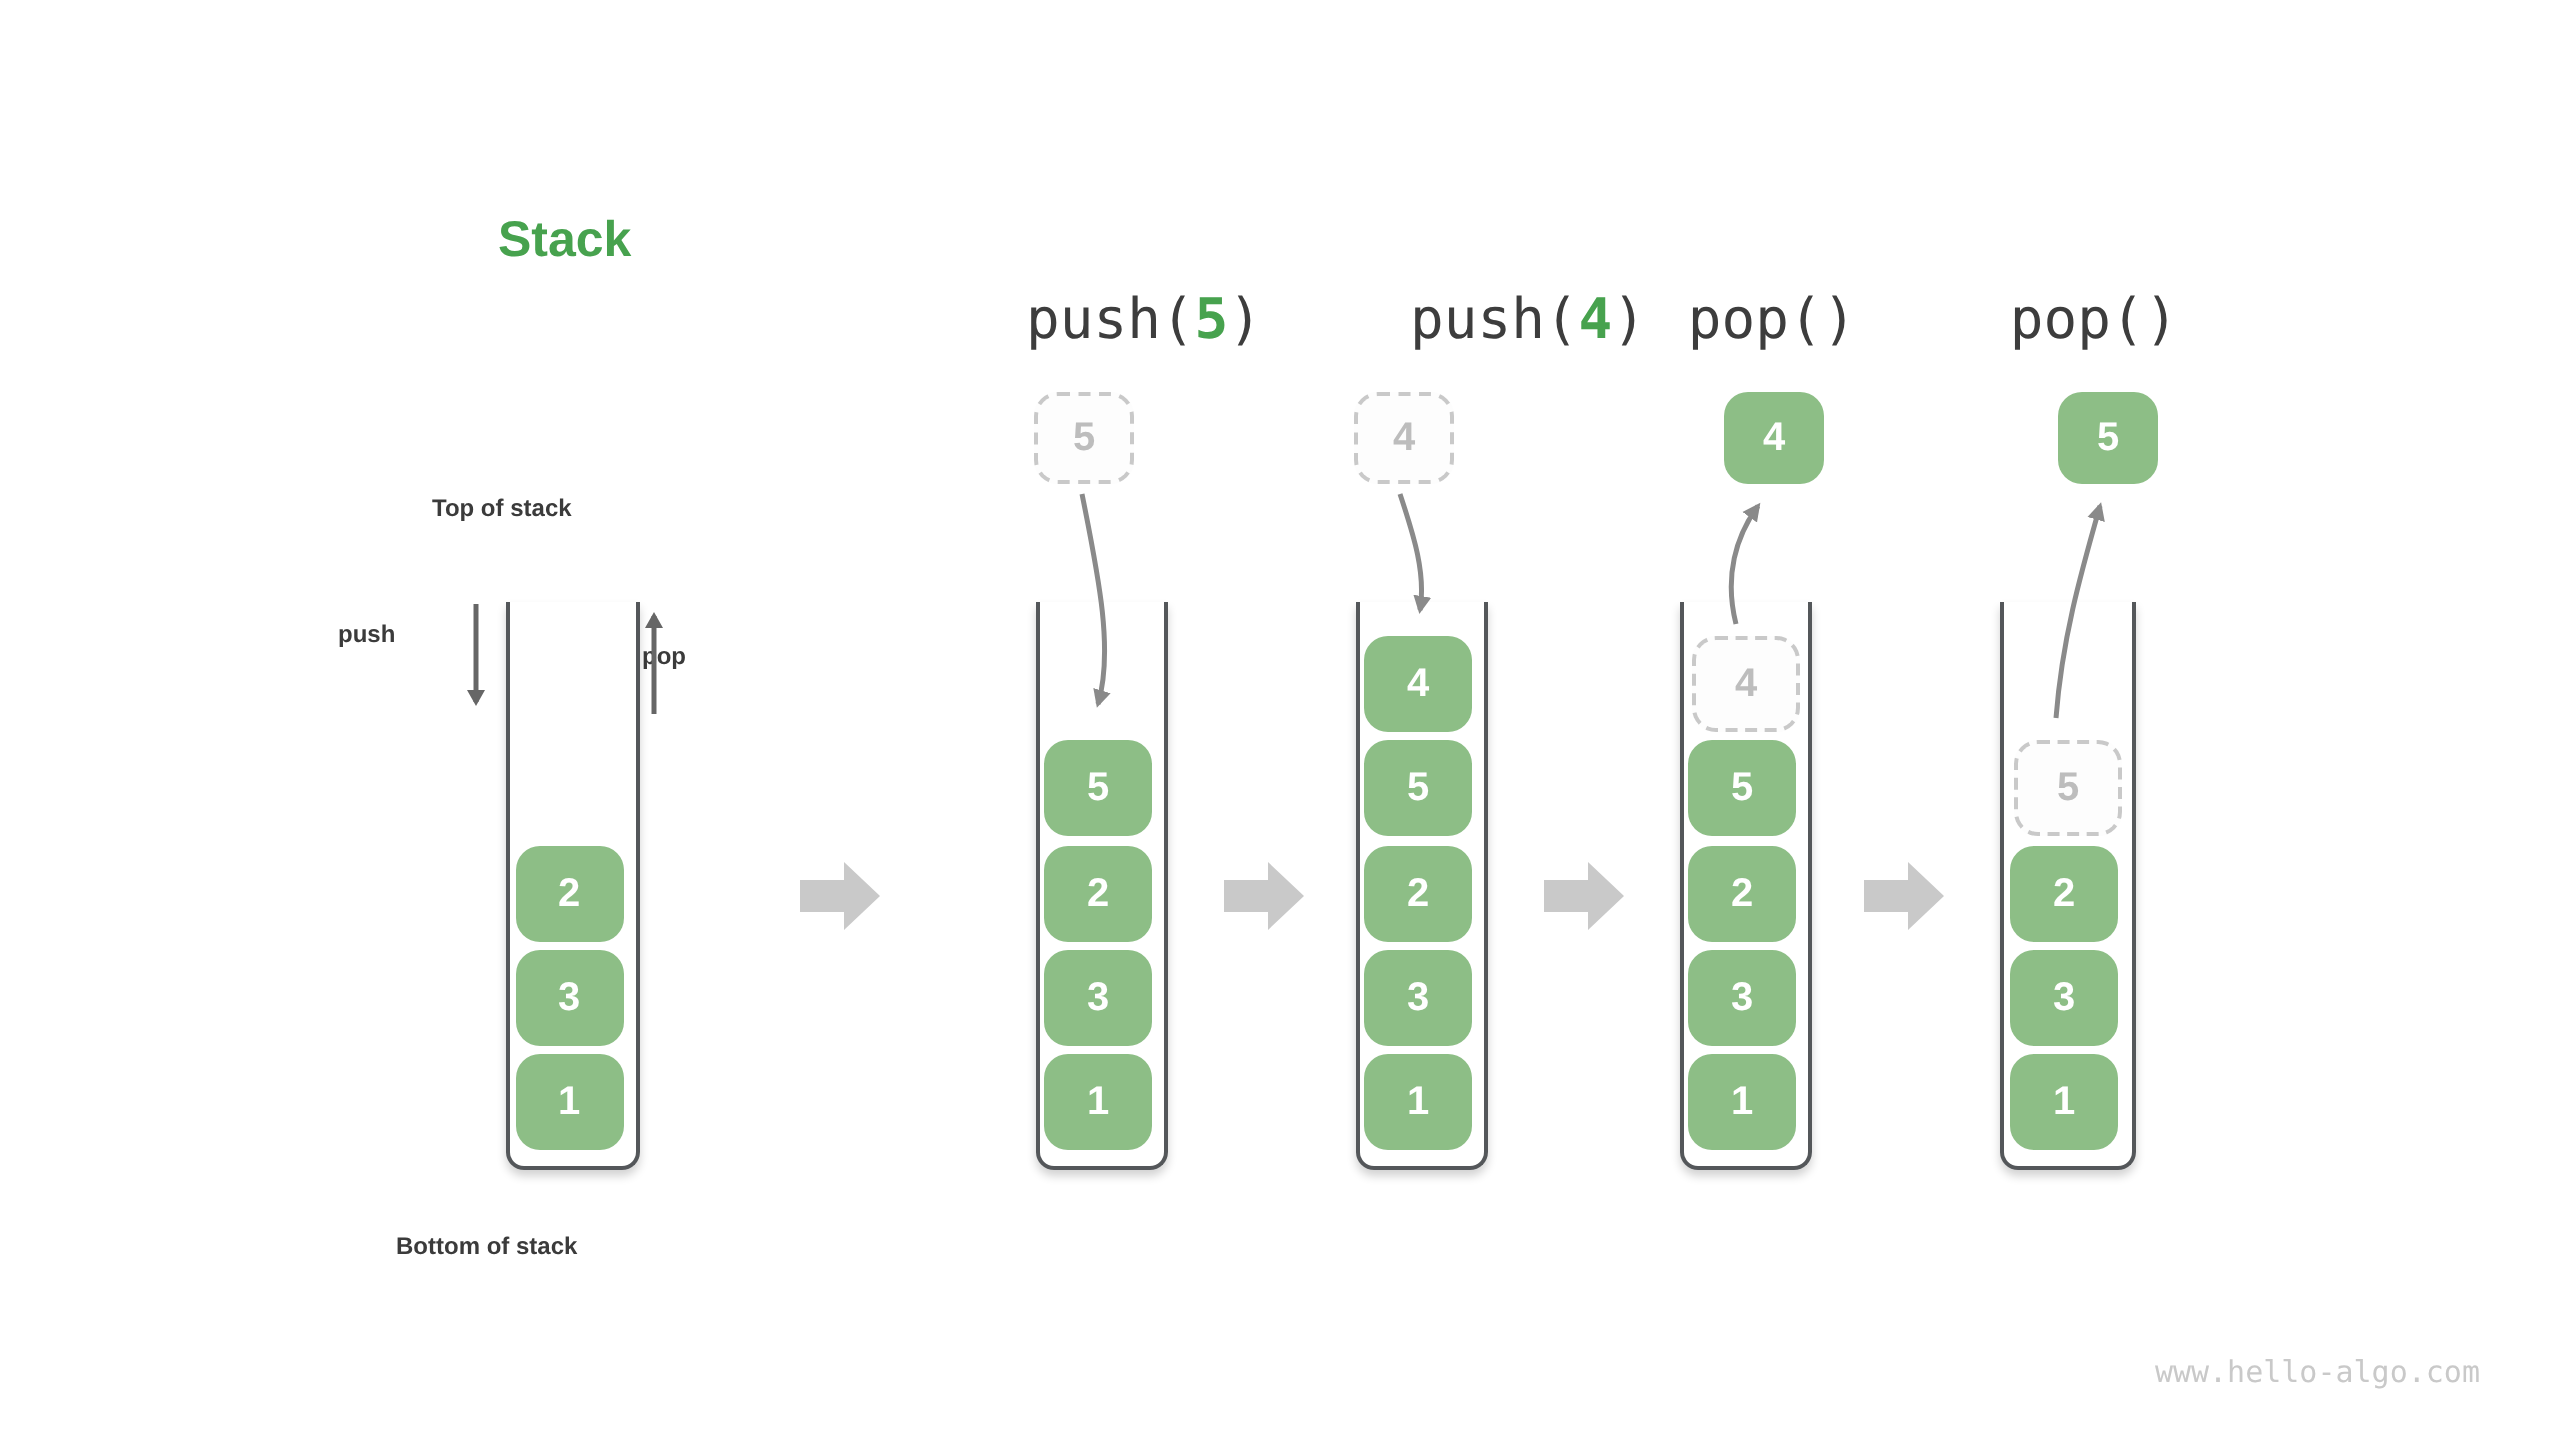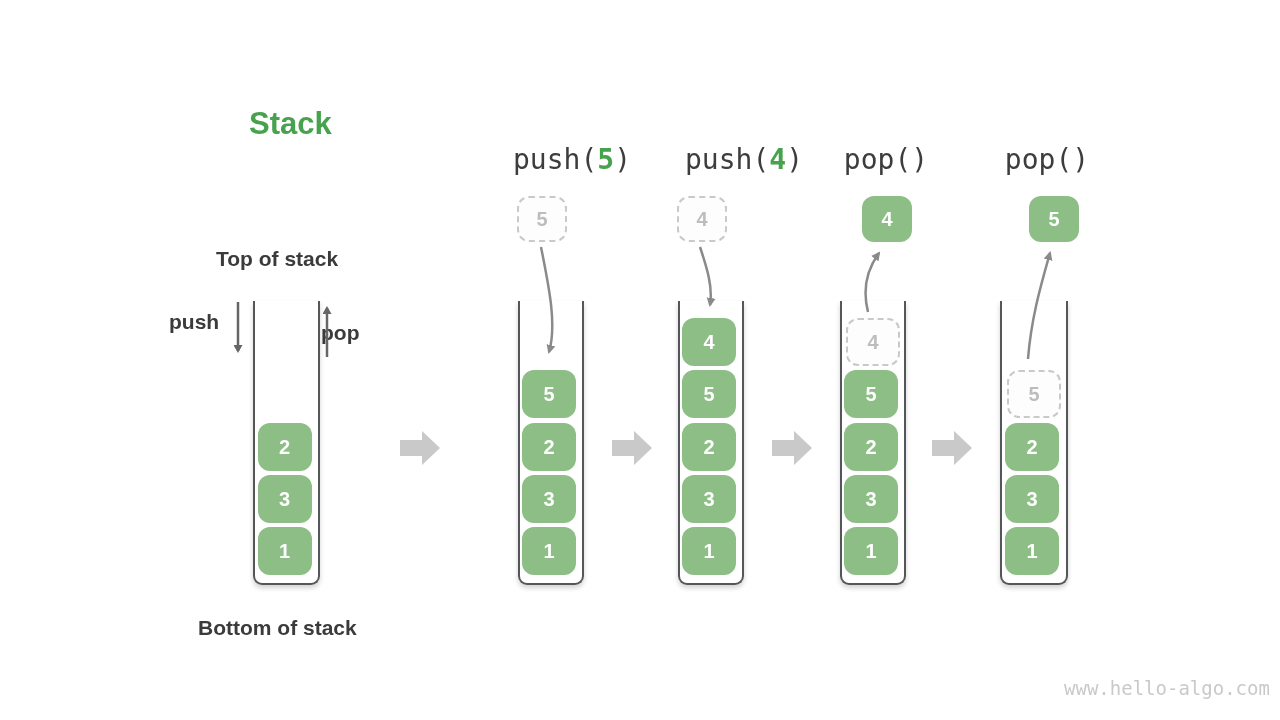--- a/index.html
+++ b/index.html
@@ -2,25 +2,25 @@
 <html style="--accent-green: #47a24e; --block-green: #8dbe86; --text-dark: #3b3b3b; --wall: #54575a; --ghost-border: #c9c9c9; --ghost-text: #bdbdbd; --watermark: #c9c9c9;"><head>
 <meta charset="utf-8">
 <style>
   html,body{margin:0;padding:0;}
   body{
     width:1280px;height:720px;background:#ffffff;overflow:hidden;
     font-family:"Liberation Sans", sans-serif;position:relative;
   }
   #canvas{position:absolute;left:0;top:0;width:1280px;height:720px;}
   .label-bold{
-    position:absolute;font-weight:bold;font-size:21px;color:var(--text-dark);
+    position:absolute;font-weight:bold;font-size:12px;color:var(--text-dark);
     white-space:nowrap;
   }
   #title{
-    position:absolute;left:249px;top:106px;font-weight:bold;font-size:31px;
+    position:absolute;left:249px;top:106px;font-weight:bold;font-size:25px;
     color:var(--accent-green);white-space:nowrap;
   }
   .op-label{
     position:absolute;top:143px;transform:translateX(-50%);
     font-family:"DejaVu Sans Mono", monospace;font-size:28px;color:#3d3d3d;
     white-space:nowrap;
   }
   .op-label .op-arg{color:var(--accent-green);font-weight:bold;}
   .stack-container{
     position:absolute;
@@ -36,21 +36,21 @@
     border-radius:12px;font-weight:bold;font-size:20px;
   }
   .blk-solid{background:var(--block-green);color:#ffffff;}
   .blk-ghost{
     background:#fdfdfd;border:2px dashed var(--ghost-border);
     color:var(--ghost-text);
   }
   #arrow-layer{position:absolute;left:0;top:0;pointer-events:none;}
   #watermark{
     position:absolute;left:1064px;top:677px;width:176px;text-align:right;
-    font-family:"DejaVu Sans Mono", monospace;font-size:19px;
+    font-family:"DejaVu Sans Mono", monospace;font-size:15px;
     color:var(--watermark);white-space:nowrap;
   }
 </style>
 </head>
 <body>
 
 <div id="canvas">
 
   <div id="title">Stack</div>
 
@@ -58,21 +58,21 @@
 
   <div class="label-bold" style="left:169px;top:310px;">push</div>
 
   <div class="label-bold" style="left:321px;top:321px;">pop</div>
 
   <div class="label-bold" style="left:198px;top:616px;text-align:center;">Bottom of stack</div>
 
   <div class="op-label" style="left:572px;">
     <span>push(</span><span class="op-arg">5</span><span>)</span>
   </div>
-  <div class="op-label" style="left:744px;">
+  <div class="op-label" style="left:764px;">
     <span>push(</span><span class="op-arg">4</span><span>)</span>
   </div>
   <div class="op-label" style="left:886px;">
     <span>pop()</span><span class="op-arg"></span><span></span>
   </div>
   <div class="op-label" style="left:1047px;">
     <span>pop()</span><span class="op-arg"></span><span></span>
   </div>
 
   <div id="stacks-root">

